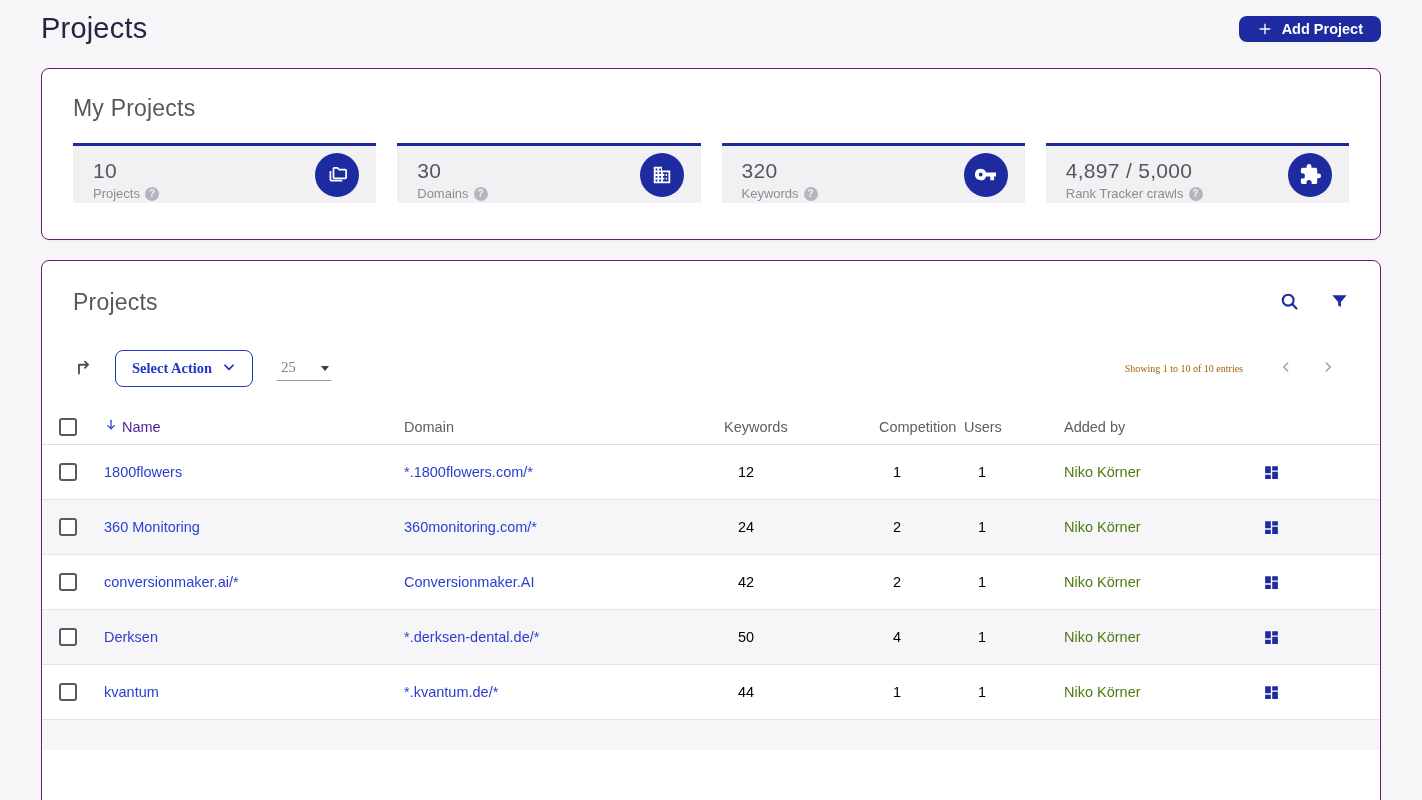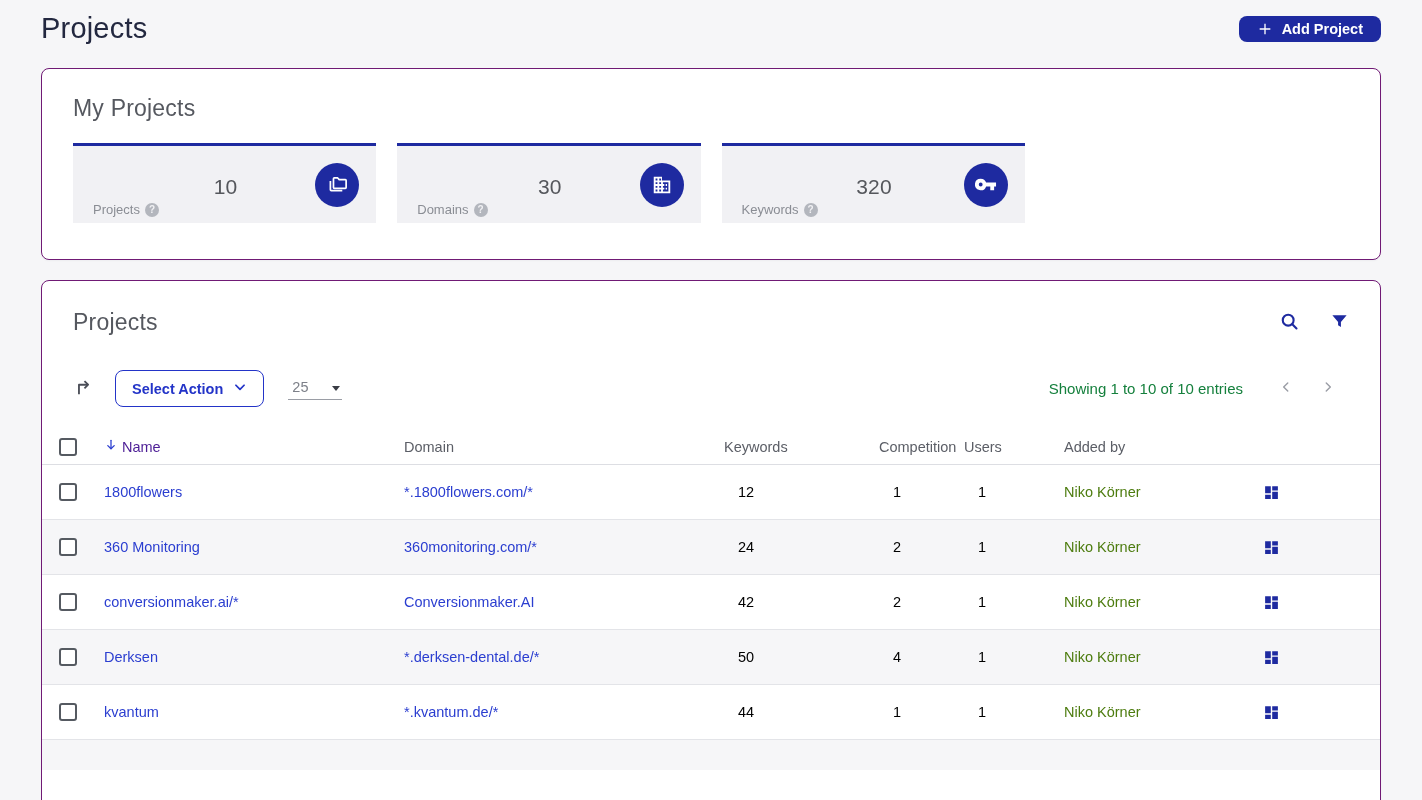--- a/index.html
+++ b/index.html
@@ -32,21 +32,21 @@
     background:#fff; border:1px solid #701a75; border-radius:8px;
     box-shadow:0 1px 2px rgba(30,35,60,.04);
   }
   .card-1 { margin-top:23px; padding:26px 31px 36px 31px; }
   .card-title { font-size:23px; font-weight:400; color:#55585f; letter-spacing:.2px; }
 
   
   .stats { display:grid; grid-template-columns:repeat(4,1fr); gap:21px; margin-top:21px; }
   .stat-tile {
     position:relative; background:#f1f1f4; border-top:3px solid #1e2aa0;
-    height:80px; padding:29px 18px 0 20px;text-align:center;
+    height:60px; padding:13px 18px 0 20px;
   }
   .stat-value { font-size:21px; color:#55575c; letter-spacing:.3px; }
   .stat-label { margin-top:3px; font-size:13px; color:#8a8d94; display:flex; align-items:center; gap:5px; }
   .help-icon {
     display:inline-block; width:14px; height:14px; border-radius:50%;
     background:#b3b6bd; position:relative; cursor:pointer; flex:0 0 auto;
   }
   .help-icon::after {
     content:"?"; position:absolute; left:0; top:0; width:14px; height:14px;
     color:#f1f1f4; font-size:10px; font-weight:700; text-align:center; line-height:14px;
@@ -56,39 +56,39 @@
     width:44px; height:44px; border-radius:50%; background:#1e2aa0;
     display:flex; align-items:center; justify-content:center;
   }
 
   
   .card-2 { margin-top:20px; padding-top:28px; height:600px; }
   .card-2-head { display:flex; justify-content:space-between; align-items:center; padding:0 31px; }
   .head-icons { display:flex; align-items:center; gap:30px; }
   .icon-btn { background:none; border:none; cursor:pointer; padding:0; display:block; }
 
-  .toolbar { display:flex; align-items:center; margin-top:34px; padding:0 31px; }
+  .toolbar { display:flex; align-items:center; margin-top:34px; padding:0 31px;font-family:Liberation Serif, serif; }
   .share-arrow { margin-right:20px; cursor:pointer; display:block; }
   .btn-outline {
     display:flex; align-items:center; gap:10px;
     background:#fff; border:1px solid #2334c8; border-radius:8px;
     color:#2334c8; font-size:14.5px; font-weight:600; font-family:inherit;
     padding:9px 16px; height:37px; cursor:pointer;
   }
   .page-size {
     margin-left:24px; width:54px; border-bottom:1px solid #9a9da5;
     font-size:14.5px; color:#7d8089; padding:2px 2px 4px 4px;
     display:flex; justify-content:space-between; align-items:center; cursor:pointer;
   }
   .caret-down {
     width:0; height:0; border-left:4px solid transparent; border-right:4px solid transparent;
     border-top:5px solid #3a3d45; margin-top:2px;
   }
   .toolbar-right { margin-left:auto; display:flex; align-items:center; }
-  .showing-text { font-size:15px; color:#15803d; }
+  .showing-text { font-size:10px; color:#a16207; }
   .pager { display:flex; align-items:center; margin-left:22px; }
   .pager .icon-btn { padding:10px 14px; }
 
   
   .table { margin-top:22px; }
   .trow {
     display:grid;
     grid-template-columns:45px 300px 320px 155px 85px 100px 199px 1fr;
     align-items:center; padding-left:17px;
   }
@@ -160,20 +160,32 @@
           <span>Keywords</span>
           <span class="help-icon"></span>
         </div>
         <div class="stat-icon-circle">
           <svg width="23" height="23" viewBox="0 0 24 24">
               <path fill="#fff" d="M12.65 10a5.99 5.99 0 0 0-5.65-4 6 6 0 1 0 5.65 8H17v4h4v-4h2v-4H12.65zM7 14a2 2 0 1 1 .001-4.001A2 2 0 0 1 7 14z"></path>
             </svg>
         </div>
       </div>
 
+      <div class="stat-tile">
+        <div class="stat-value">4,897 / 5,000</div>
+        <div class="stat-label">
+          <span>Rank Tracker crawls</span>
+          <span class="help-icon"></span>
+        </div>
+        <div class="stat-icon-circle">
+          <svg width="23" height="23" viewBox="0 0 24 24">
+              <path fill="#fff" d="M20.5 11H19V7a2 2 0 0 0-2-2h-4V3.5a2.5 2.5 0 0 0-5 0V5H4a2 2 0 0 0-2 2v3.8h1.5a2.7 2.7 0 0 1 0 5.4H2V20a2 2 0 0 0 2 2h3.8v-1.5a2.7 2.7 0 0 1 5.4 0V22H17a2 2 0 0 0 2-2v-4h1.5a2.5 2.5 0 0 0 0-5z"></path>
+            </svg>
+        </div>
+      </div>
 
     </div>
   </div>
 
   <div class="card card-2">
     <div class="card-2-head">
       <div class="card-title">Projects</div>
       <div class="head-icons">
         <button class="icon-btn">
           <svg width="21" height="21" viewBox="0 0 24 24" fill="none" stroke="#1e2aa0" stroke-width="2.4" stroke-linecap="round">

